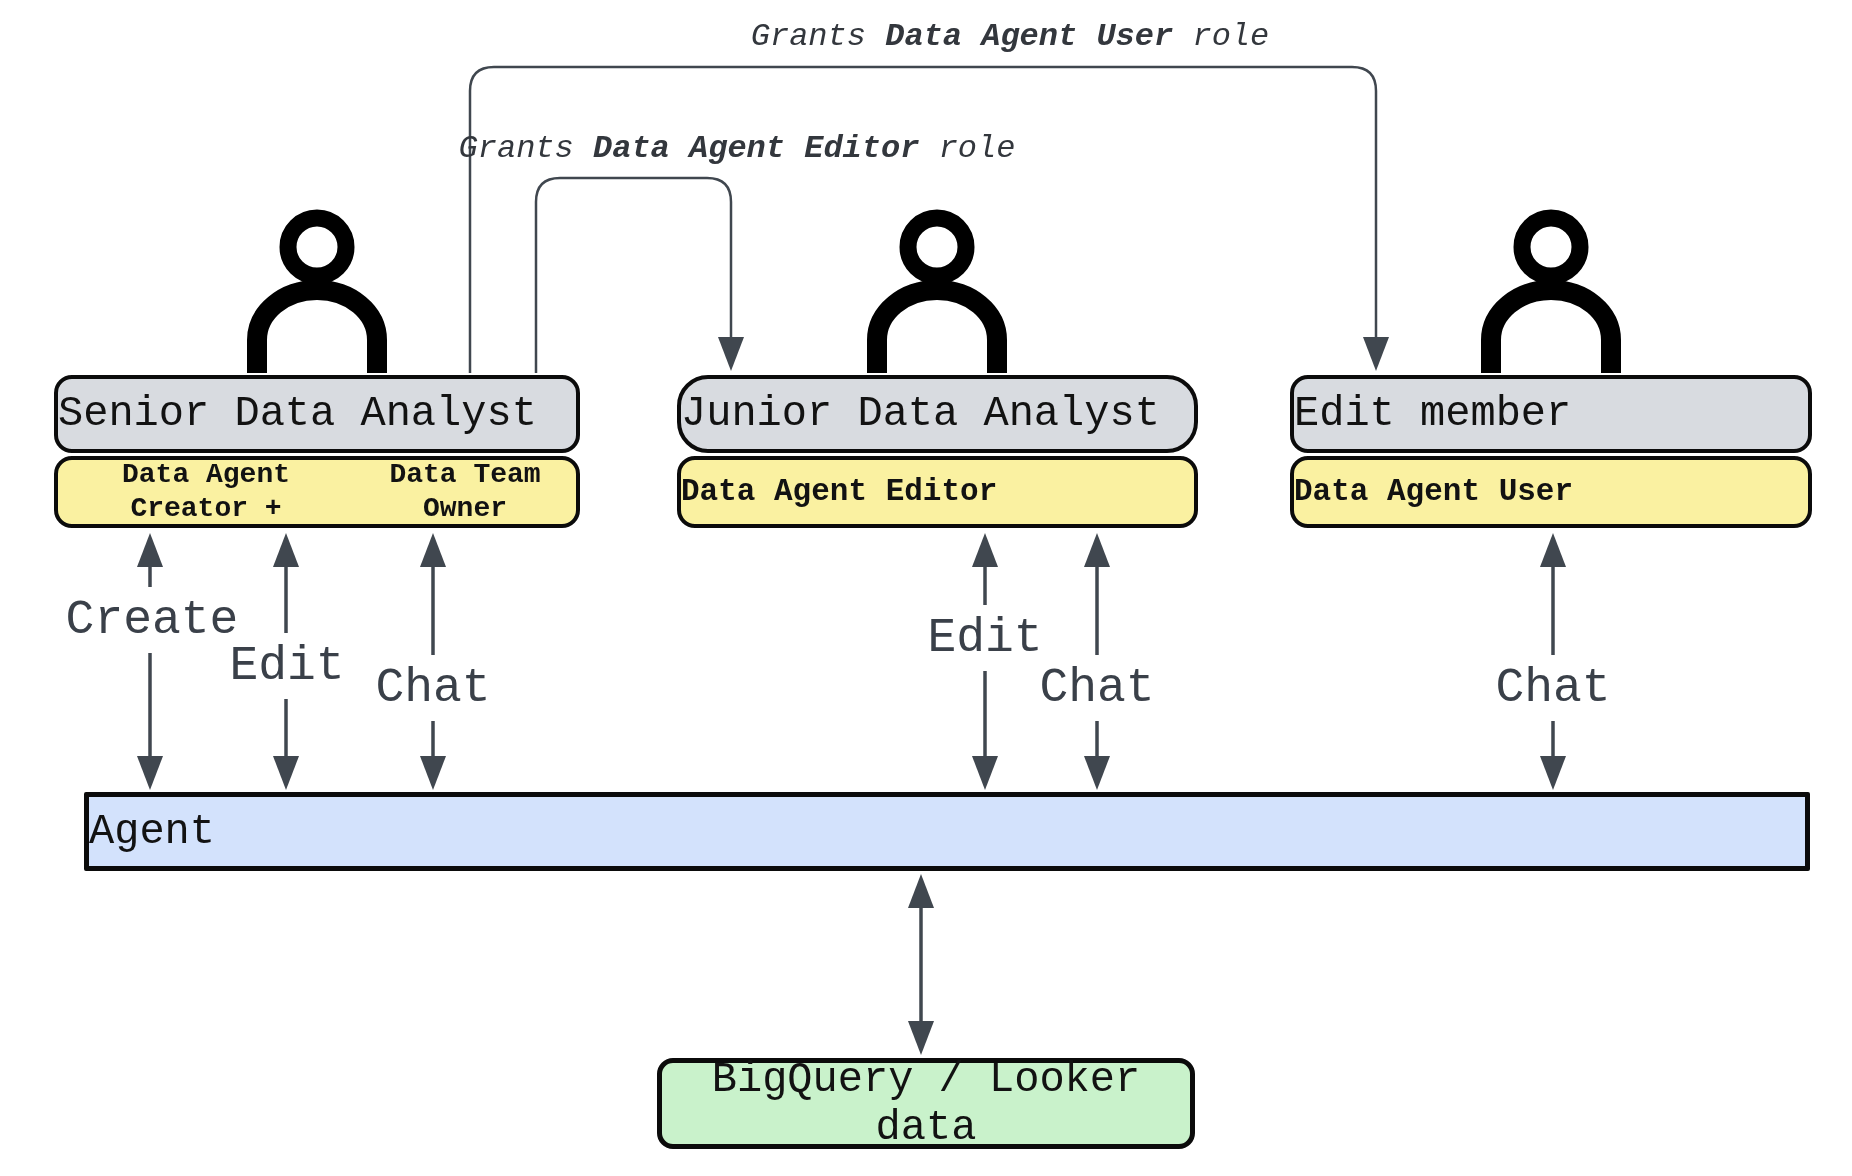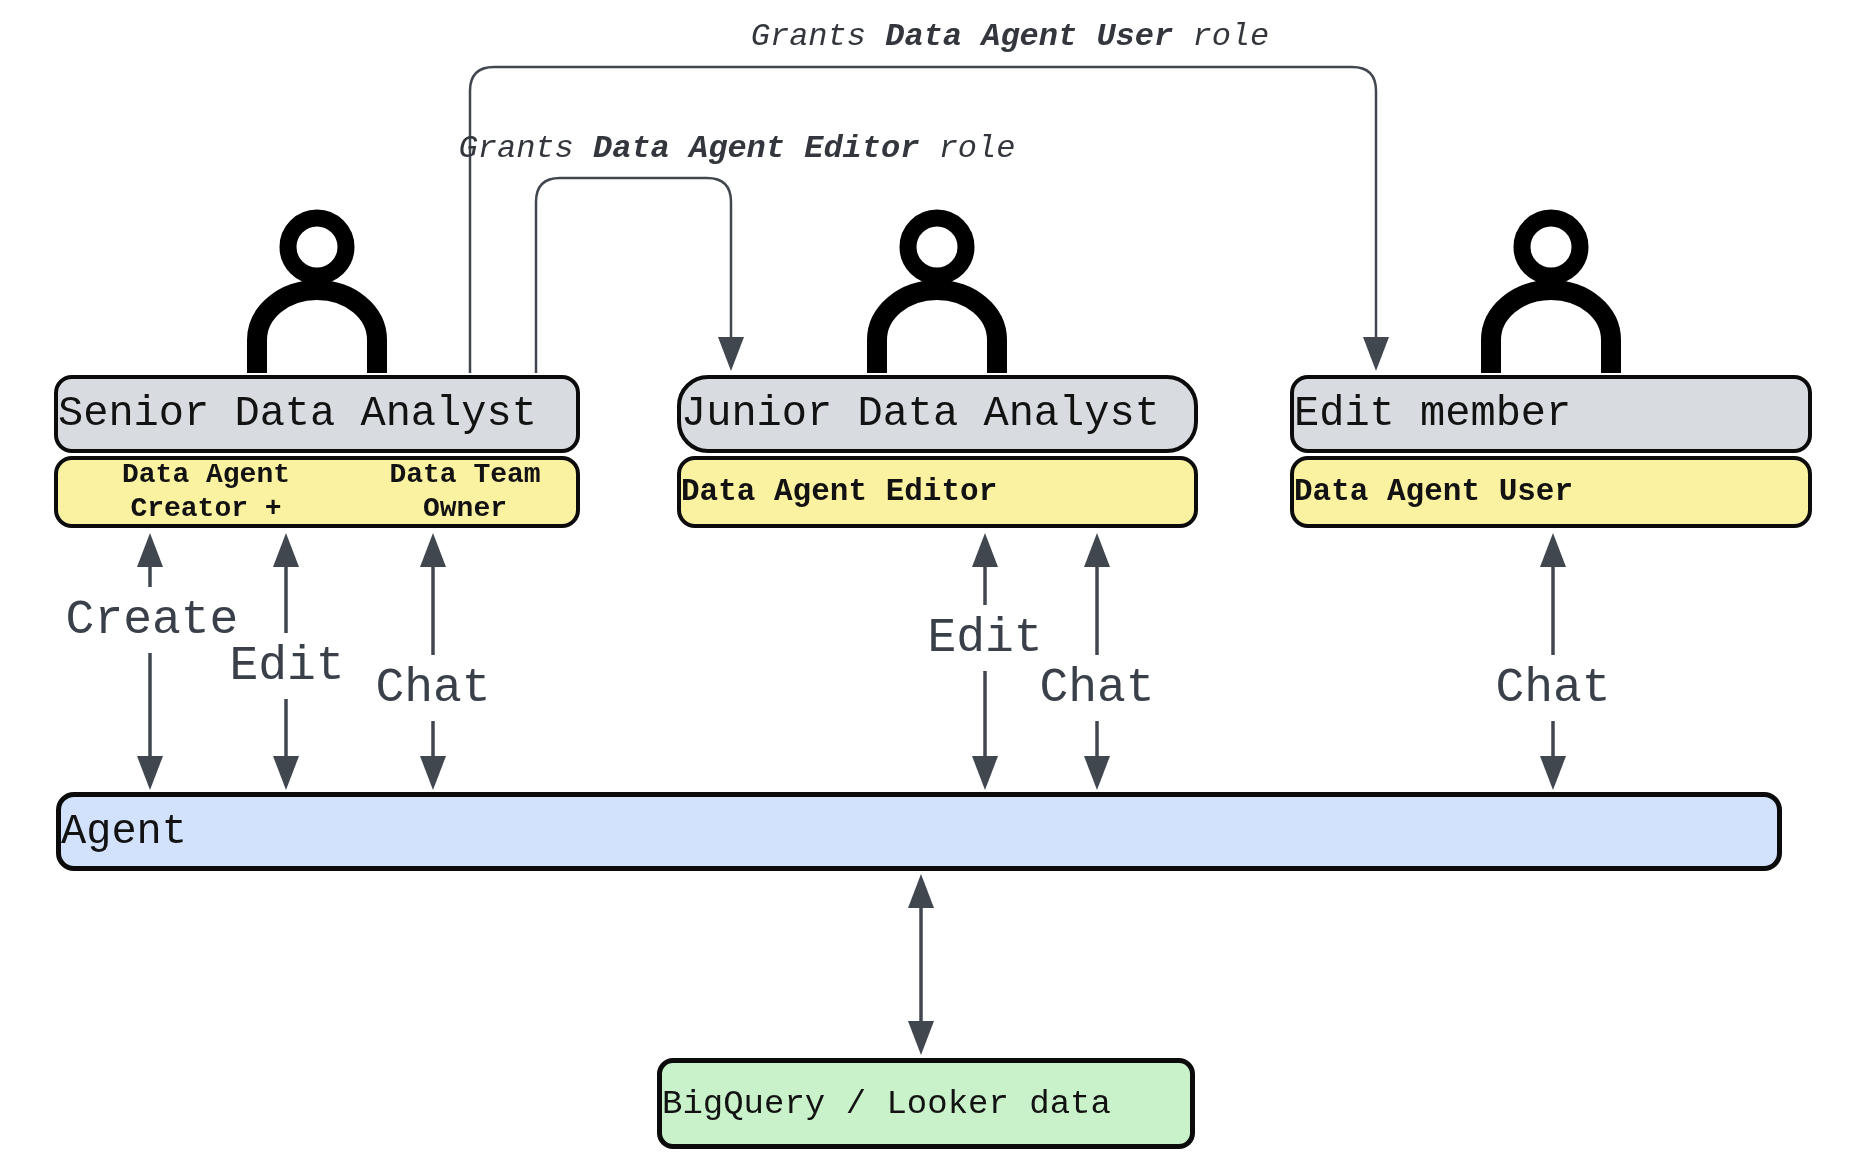--- a/index.html
+++ b/index.html
@@ -14,24 +14,24 @@
   .gline{stroke:var(--line);fill:none;stroke-width:2.5px;}
   .ahead{fill:var(--line);stroke:none;}
   .person{position:absolute;width:160px;height:170px;}
   .box{position:absolute;box-sizing:border-box;border:4px solid var(--border);
        display:flex;align-items:center;text-align:center;}
   .titlebox{background:var(--grey-fill);border-radius:18px;height:78px;
             font-size:42px;color:var(--title-text);}
   .rolebox{background:var(--yellow-fill);border-radius:18px;height:72px;
            font-weight:bold;font-size:31px;color:var(--title-text);flex-direction:row;line-height:34px;}
   .rolebox.two-line{font-size:28px;}
-  .agentbar{background:var(--blue-fill);border:5px solid var(--border);border-radius:18px;
-            font-size:42px;color:var(--title-text);}
+  .agentbar{background:var(--blue-fill);border:5px solid var(--border);border-radius:2px;
+            font-size:42px;color:var(--title-text);margin-left:28px;}
   .datastore{background:var(--green-fill);border:5px solid var(--border);border-radius:16px;
-             font-size:34px;color:var(--title-text);}
+             font-size:42px;color:var(--title-text);}
   .action-label{position:absolute;transform:translate(-50%,-50%);font-size:48px;
                 color:var(--label-text);white-space:nowrap;}
   .grant-label{position:absolute;transform:translate(-50%,-50%);font-size:32px;font-style:italic;
                color:#33373d;white-space:nowrap;}
   .grant-label b{font-weight:bold;}
   .icon-stroke-head{fill:#ffffff;stroke:#000000;stroke-width:17px;}
   .icon-stroke-body{fill:#ffffff;stroke:#000000;stroke-width:20px;}
 </style>
 </head>
 <body>

